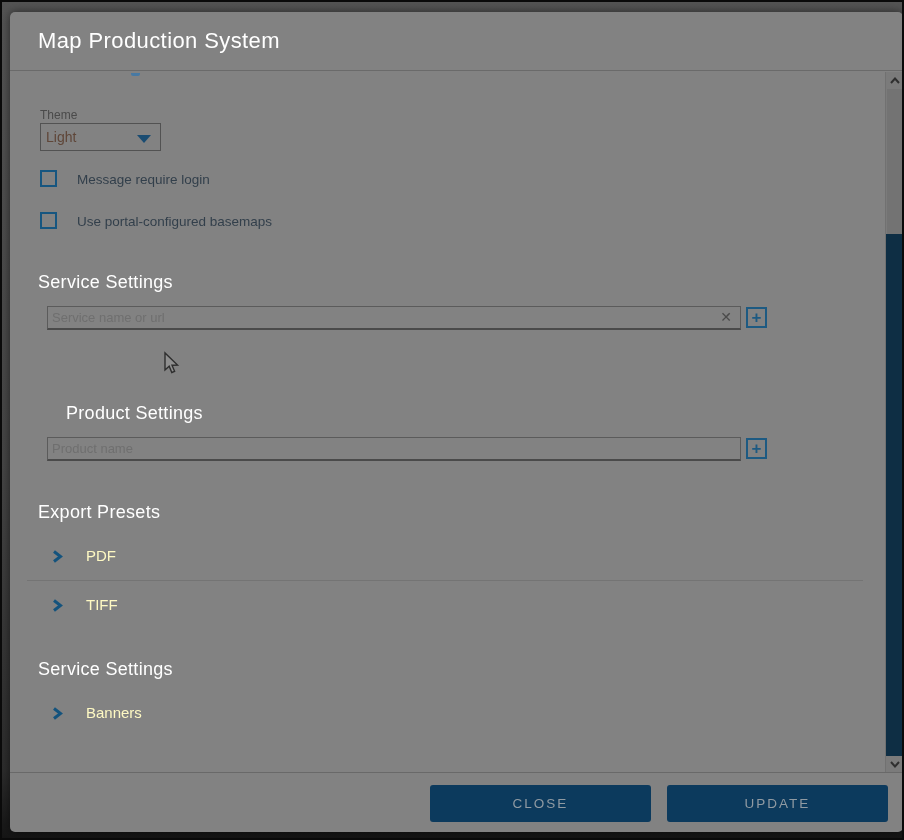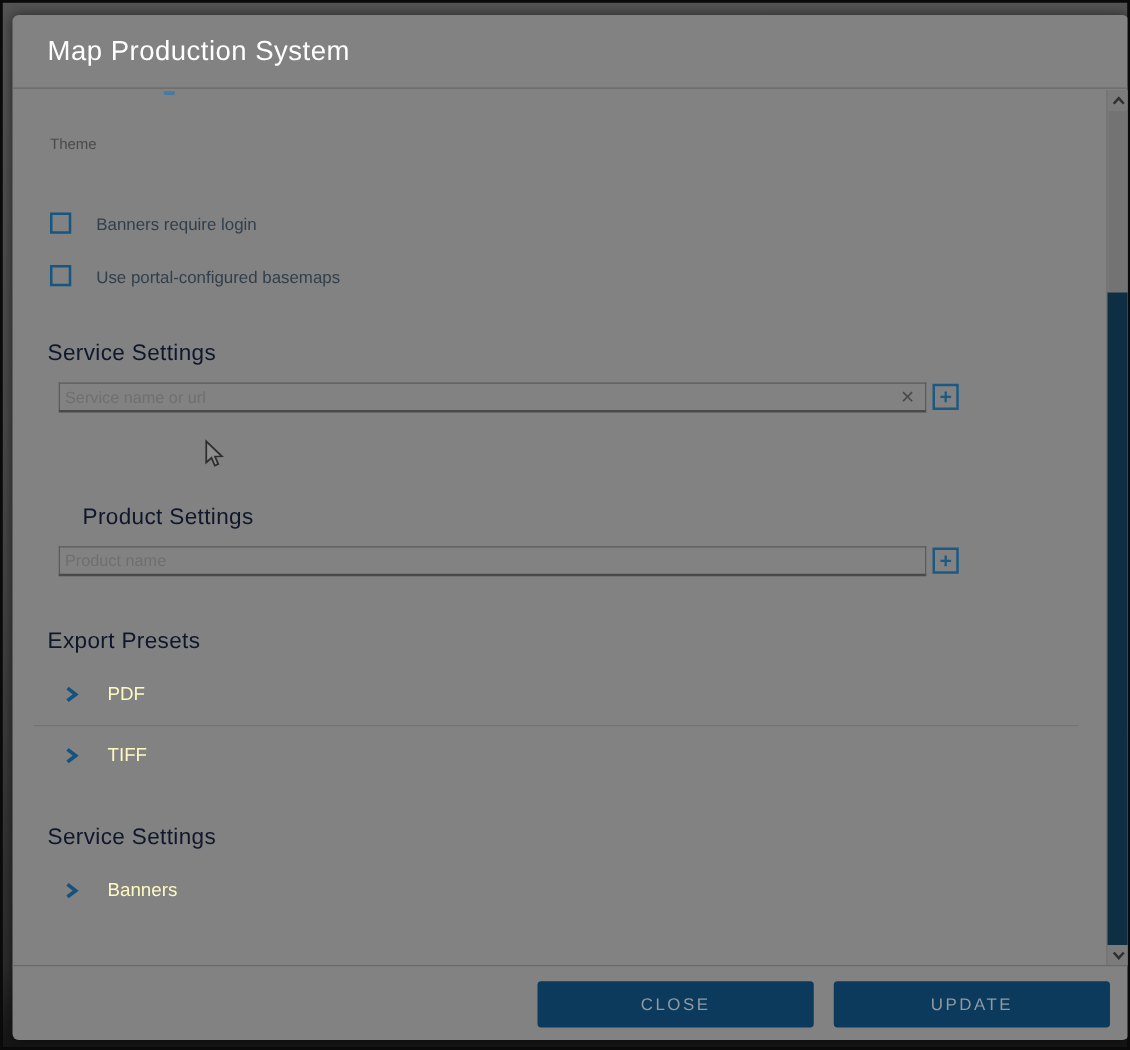--- a/index.html
+++ b/index.html
@@ -57,21 +57,21 @@
     position:absolute; left:0; top:0; width:17px; height:17px;
     border:2px solid #175680; background:transparent;
   }
   .checkbox-label {
     position:absolute; left:37px; top:2px; white-space:nowrap;
     font-size:13.5px; color:#323f4b;
   }
 
   .section-heading {
     position:absolute; left:28px; font-size:18px; font-weight:400;
-    letter-spacing:.3px; color:#0f172a; white-space:nowrap;
+    letter-spacing:.3px; color:#ffffff; white-space:nowrap;
   }
   .h-service { top:200px; }
   .h-product { top:331px;margin-left:28px; }
   .h-export  { top:430px; }
   .h-message { top:587px; }
 
   .input-wrap { position:absolute; left:37px; width:694px; height:24px; }
   .iw-service { top:234px; }
   .iw-product { top:365px; }
   .text-input {
@@ -156,24 +156,28 @@
 
     <div class="header">
       <div class="title">Map Production System</div>
     </div>
 
     <div class="content">
 
       <div class="scroll-remnant"></div>
 
       <div class="theme-label">Theme</div>
+      <div class="theme-select">
+        <span class="value">Light</span>
+        <span class="caret-down"></span>
+      </div>
 
       <div class="checkbox-row cb1">
         <span class="checkbox"></span>
-        <span class="checkbox-label">Banners require login</span>
+        <span class="checkbox-label">Message require login</span>
       </div>
       <div class="checkbox-row cb2">
         <span class="checkbox"></span>
         <span class="checkbox-label">Use portal-configured basemaps</span>
       </div>
 
       <div class="section-heading h-service">Service Settings</div>
       <div class="input-wrap iw-service">
         <input class="text-input" type="text" placeholder="Service name or url" style="">
         <span class="clear-btn">✕</span>

